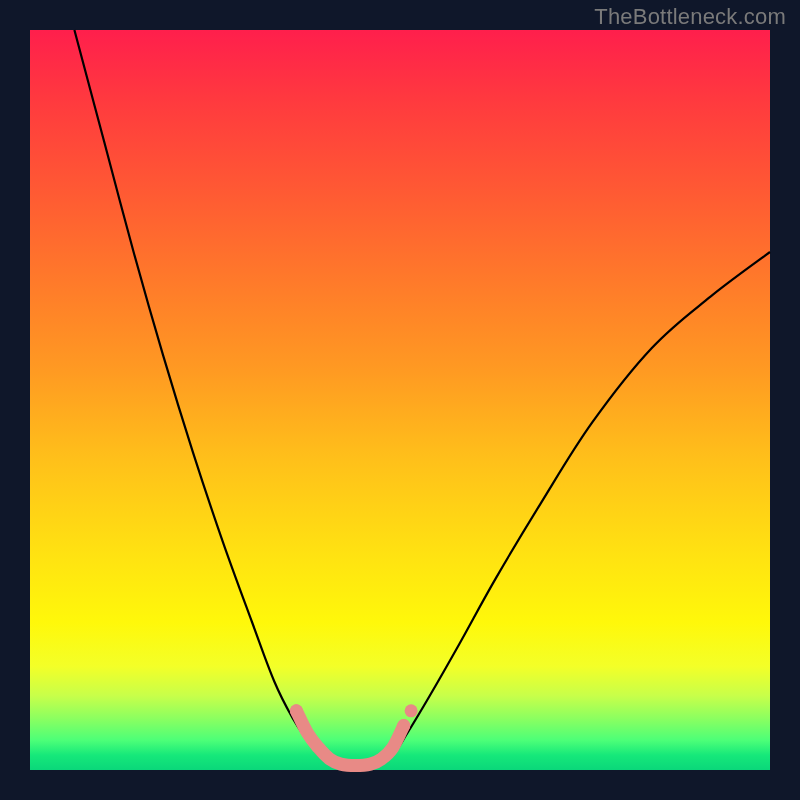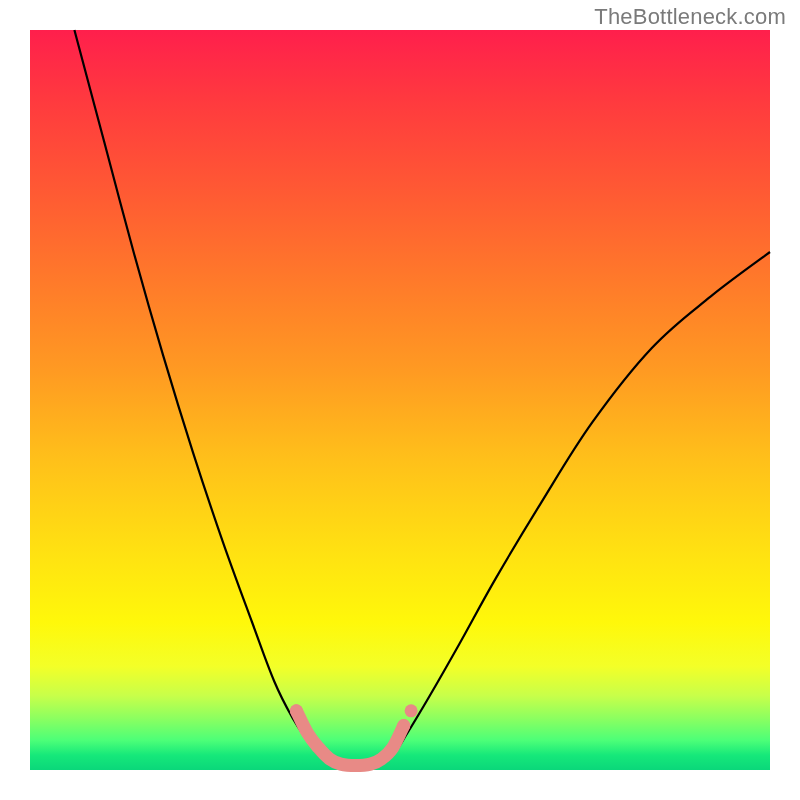--- a/index.html
+++ b/index.html
@@ -7,21 +7,21 @@
     padding: 0;
     width: 800px;
     height: 800px;
     background: #000;
     font-family: Arial, Helvetica, sans-serif;
     overflow: hidden;
   }
   .frame {
     position: absolute;
     inset: 0;
-    background: #ffffff;
+    background: #0f172a;
     padding-left: 32px;
   }
   .plot-area {
     position: absolute;
     left: 30px;
     top: 30px;
     width: 740px;
     height: 740px;
     background: linear-gradient(to bottom,
       #ff1f4c 0%,

